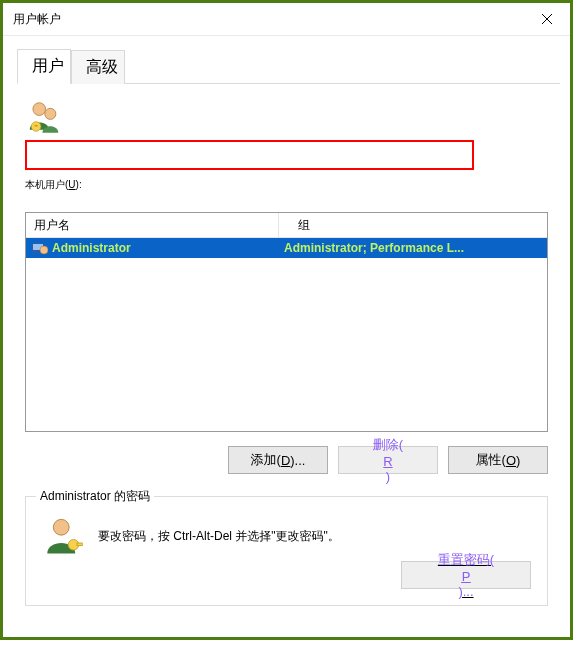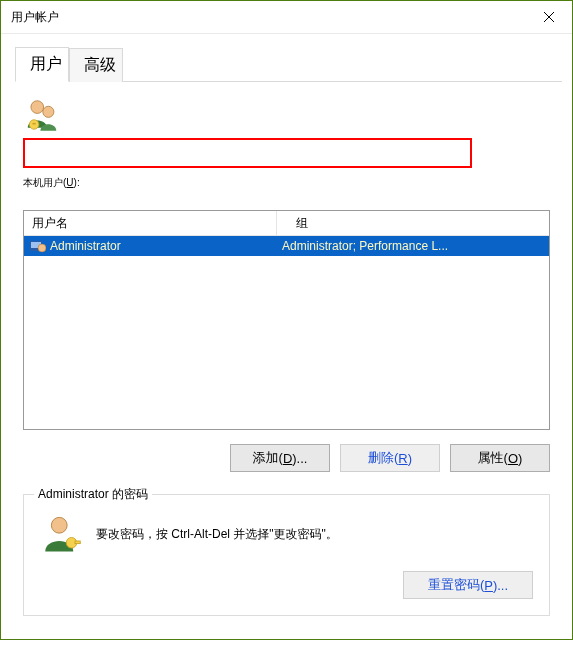--- a/index.html
+++ b/index.html
@@ -9,21 +9,21 @@
     height: 666px;
     font-family: "Microsoft YaHei", "Segoe UI", Tahoma, sans-serif;
     font-size: 12px;
     background: #ffffff;
     color: #000000;
     overflow: hidden;
   }
   .window {
     width: 573px;
     height: 640px;
-    border: 1px solid #4d7c0f;
+    border: 3px solid #4d7c0f;
     box-sizing: border-box;
     position: relative;
     background: #ffffff;
   }
   .titlebar {
     height: 32px;
     display: flex;
     align-items: center;
     justify-content: space-between;
     padding-left: 10px;
@@ -126,21 +126,22 @@
   .lv-col.c1 { width: 236px; }
   .lv-col.c2 { flex: 1; border-right: none; }
   .lv-row {
     display: flex;
     height: 20px;
     align-items: center;
     font-size: 12px;
   }
   .lv-row.selected {
     background: #0a63c6;
-    color: #fef9c3;
+    color: #bef264;
+    font-weight: bold;
   }
   .lv-cell {
     padding: 0 6px;
     overflow: hidden;
     white-space: nowrap;
     display: flex;
     align-items: center;
     gap: 4px;
   }
   .lv-cell.c1 { width: 240px; }
@@ -165,23 +166,24 @@
     font-size: 13px;
     display: flex;
     align-items: center;
     justify-content: center;
     padding: 0 12px;
     box-sizing: border-box;
     cursor: default;
   }
   .btn .ul { text-decoration: underline; }
   .btn.disabled {
-    color: #1d4ed8;
+    color: #8b5cf6;
     border-color: #cfcfcf;
     background: #efefef;
+    flex-direction: column;
   }
 
   .groupbox {
     margin-top: 22px;
     border: 1px solid #dcdcdc;
     padding: 18px 16px 16px 16px;
     position: relative;
     text-align: right;
   }
   .groupbox .legend {
@@ -196,21 +198,22 @@
     display: flex;
     align-items: center;
     gap: 14px;
   }
   .pw-text {
     font-size: 12px;
   }
   .reset-row {
     display: flex;
     justify-content: flex-end;
-    margin-top: 16px;
+    margin-top: 4px;
+    text-decoration: underline;
   }
 </style>
 </head>
 <body>
 
 <div class="window">
 
   <div class="titlebar">
     <span class="title">用户帐户</span>
     <div class="close">

